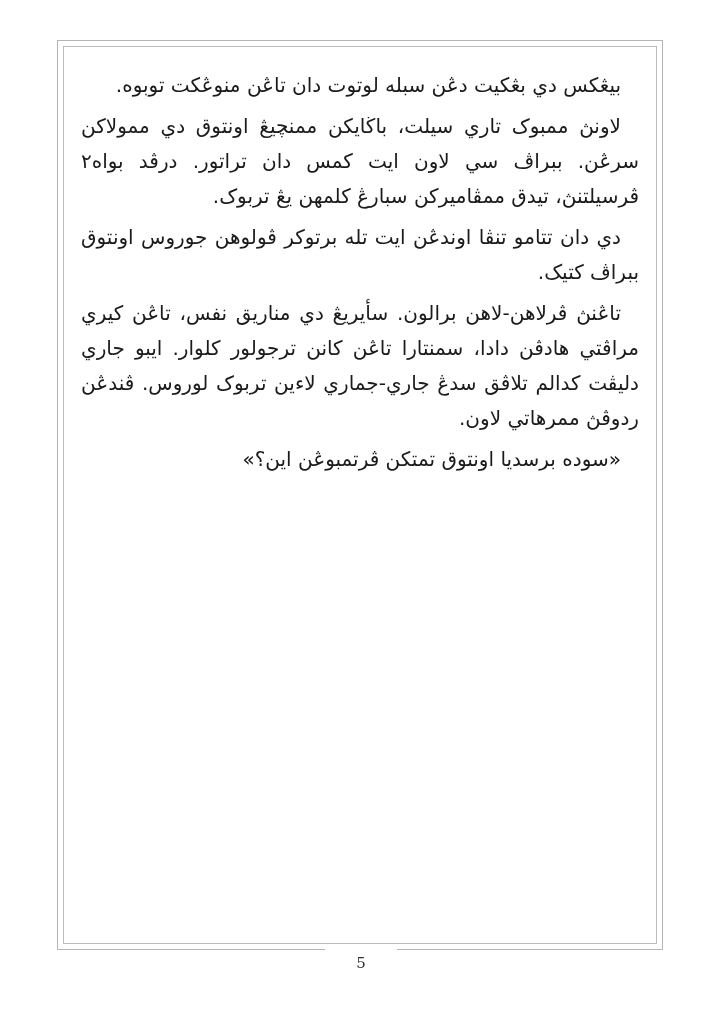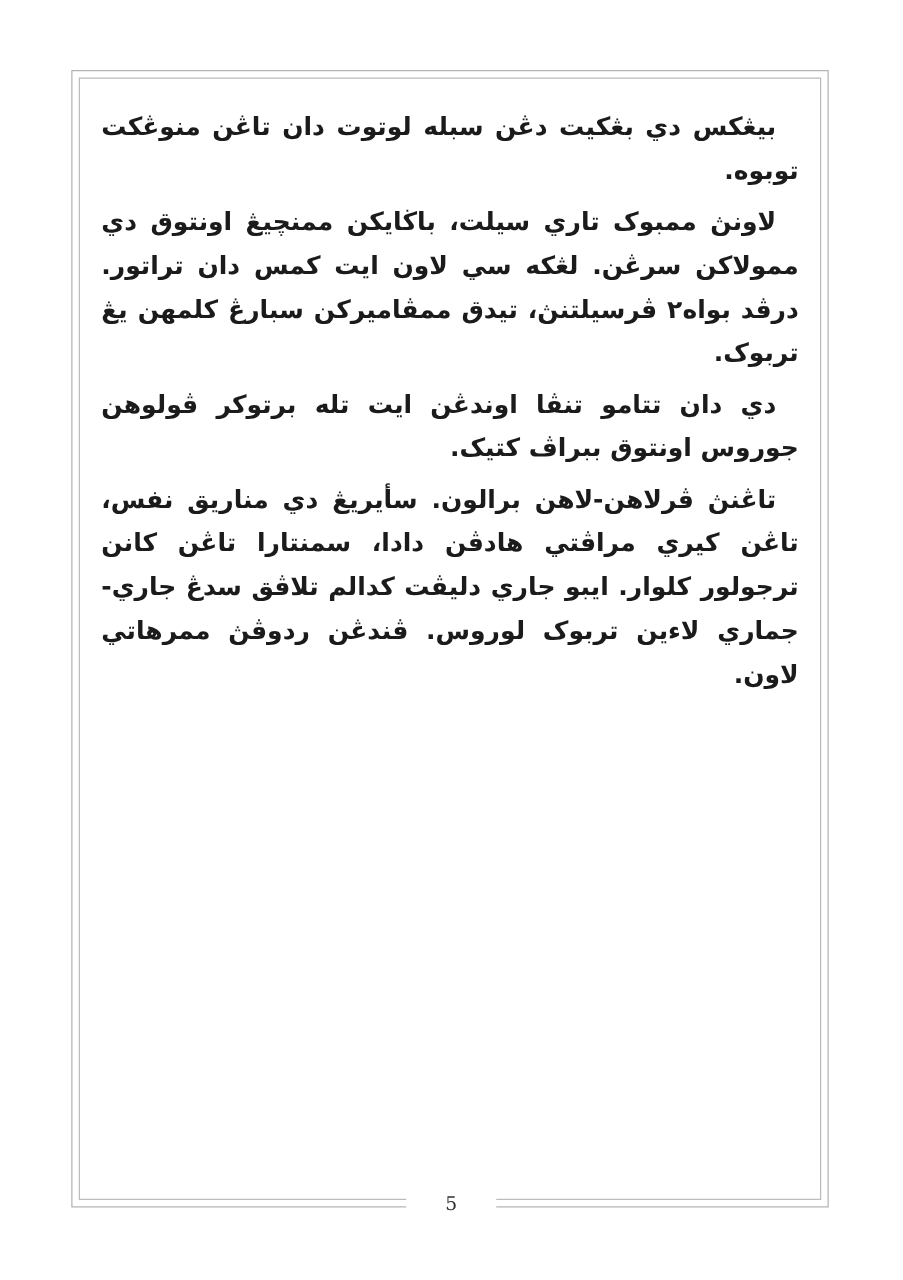--- a/index.html
+++ b/index.html
@@ -12,26 +12,25 @@
     width: 722px;
     height: 1024px;
     background: #ffffff;
     overflow: hidden;
     font-family: "DejaVu Sans", sans-serif;
   }
   
   .frame-outer {
     position: absolute;
     left: 57px;
-    top: 56px;
+    top: 40px;
     width: 606px;
     height: 910px;
     border: 1px solid #b4b4b4;
     box-sizing: border-box;
-    font-weight: bold;
   }
   .frame-inner {
     position: absolute;
     left: 5px;
     top: 5px;
     right: 5px;
     bottom: 5px;
     border: 1px solid #bcbcbc;
   }
   .content {
@@ -74,23 +73,24 @@
 </style>
 </head>
 <body>
 
 <div class="page">
 
   <div class="frame-outer">
     <div class="frame-inner">
       <div class="content">
         <p>بيڠكس دي بڠكيت دڠن سبله لوتوت دان تاڠن منوڠكت توبوه.</p>
-        <p>لاونڽ ممبوک تاري سيلت، باڬايكن ممنچيڠ اونتوق دي ممولاكن سرڠن. لڠكه سي لاون ايت كمس دان تراتور. درڤد بواه٢ ڤرسيلتنڽ، تيدق ممڤاميركن سبارڠ كلمهن يڠ تربوک.</p>
+        <p>لاونڽ ممبوک تاري سيلت، باڬايكن ممنچيڠ اونتوق دي ممولاكن سرڠن. ببراڤ سي لاون ايت كمس دان تراتور. درڤد بواه٢ ڤرسيلتنڽ، تيدق ممڤاميركن سبارڠ كلمهن يڠ تربوک.</p>
         <p>دي دان تتامو تنڤا اوندڠن ايت تله برتوكر ڤولوهن جوروس اونتوق ببراڤ كتيک.</p>
         <p>تاڠنڽ ڤرلاهن-لاهن برالون. سأيريڠ دي مناريق نفس، تاڠن كيري مراڤتي هادڤن دادا، سمنتارا تاڠن كانن ترجولور كلوار. ايبو جاري دليڤت كدالم تلاڤق سدڠ جاري-جماري لاءين تربوک لوروس. ڤندڠن ردوڤڽ ممرهاتي لاون.</p>
+        <p>«سوده برسديا اونتوق تمتكن ڤرتمبوڠن اين؟»</p>
       </div>
     </div>
   </div>
 
   <div class="page-number-box">
     <span>5</span>
   </div>
 
 </div>
 

